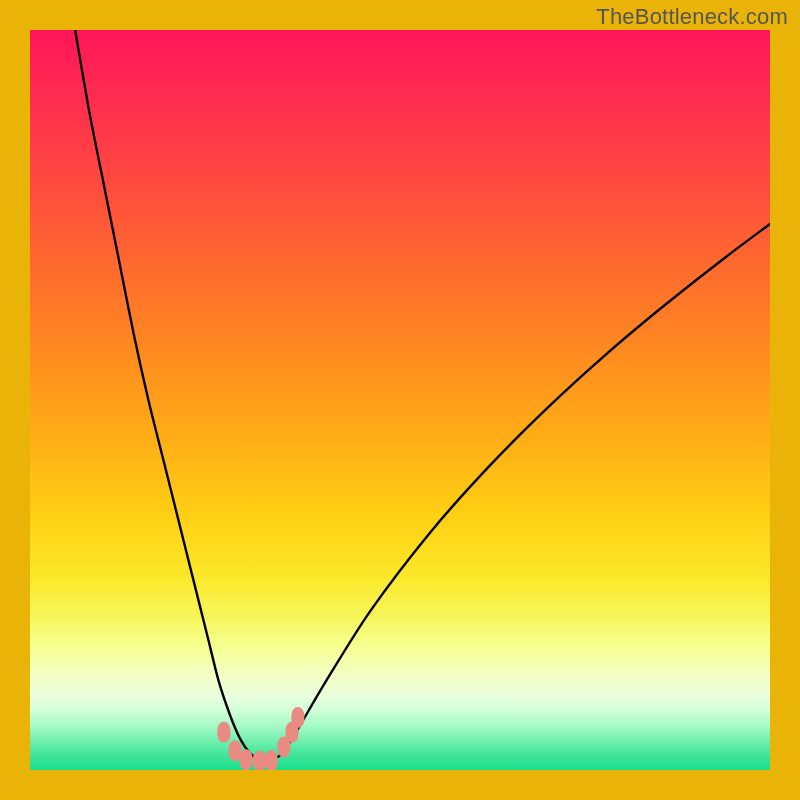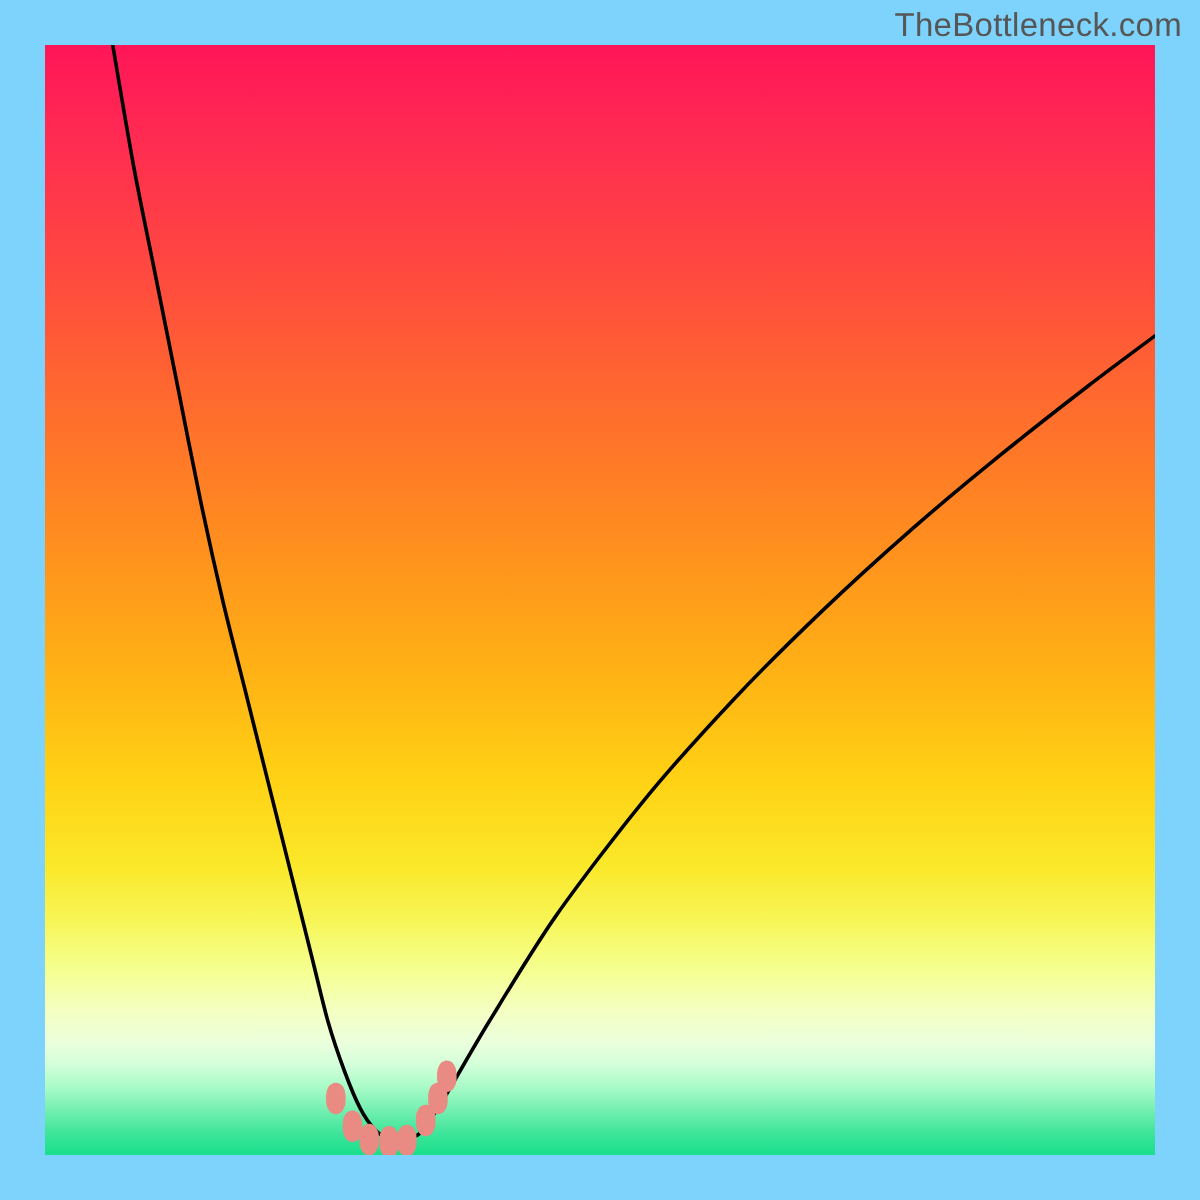--- a/index.html
+++ b/index.html
@@ -8,21 +8,21 @@
     width: 800px;
     height: 800px;
     background: #000;
     overflow: hidden;
     font-family: Arial, Helvetica, sans-serif;
   }
   .frame {
     position: relative;
     width: 800px;
     height: 800px;
-    background: #7dd3fc;
+    background: #eab308;
   }
   .watermark {
     position: absolute;
     top: 4px;
     right: 12px;
     font-size: 22px;
     font-weight: 500;
     color: #565656;
     letter-spacing: 0.2px;
     z-index: 30;

